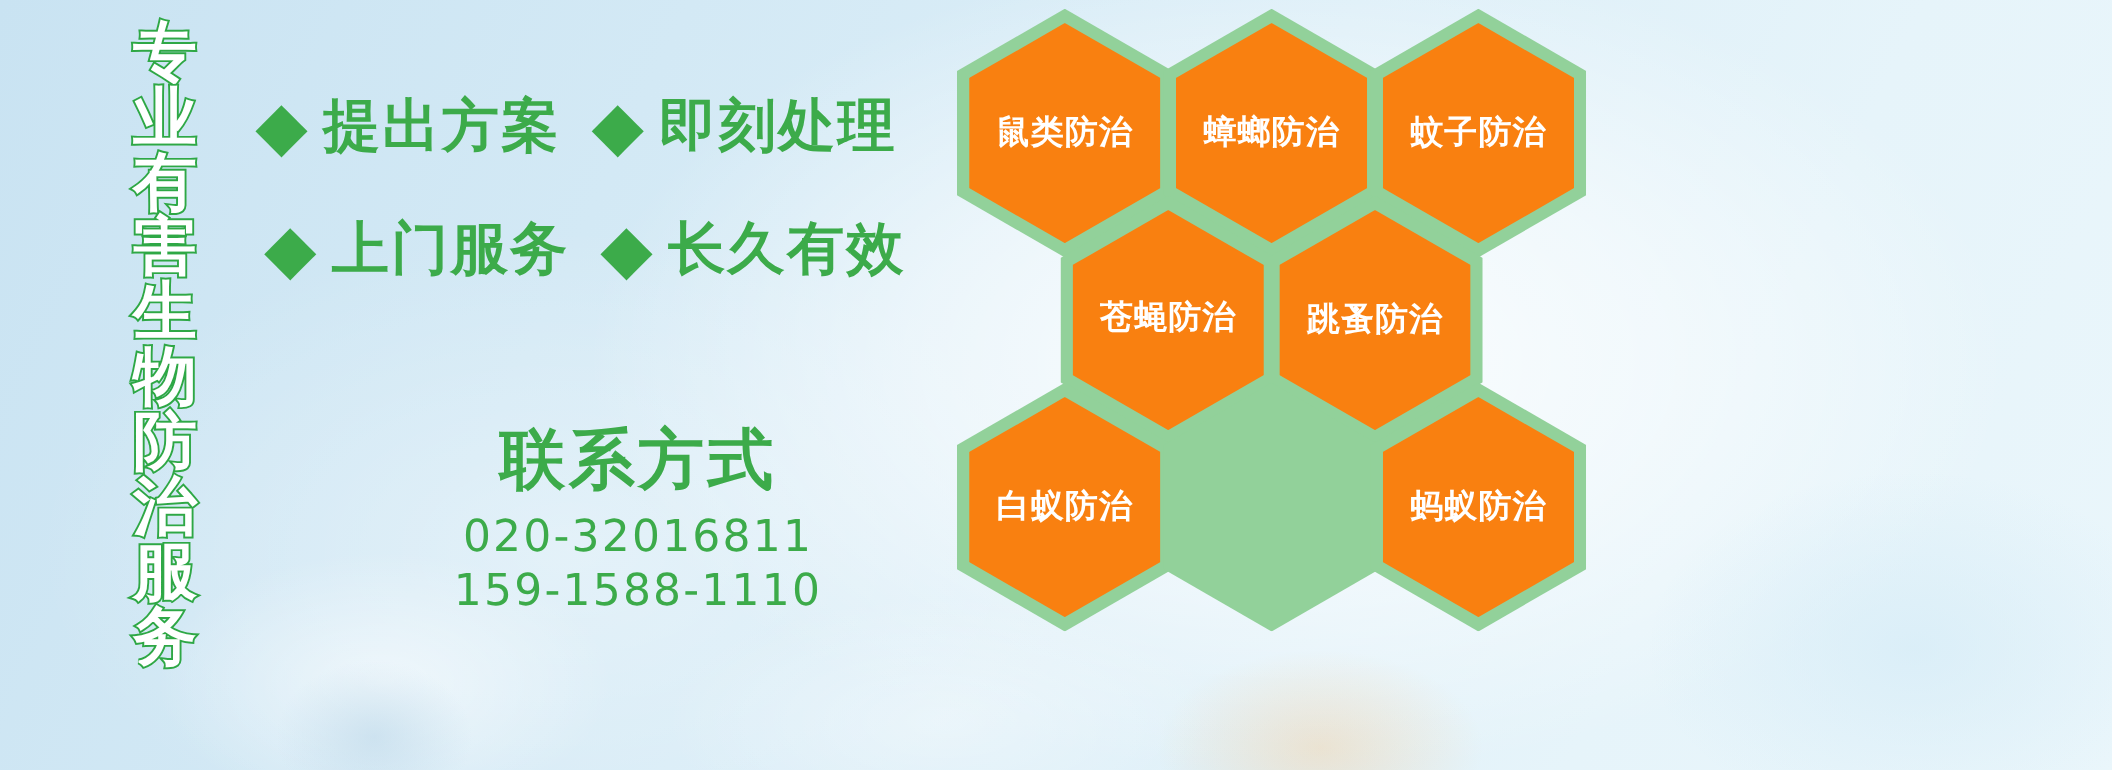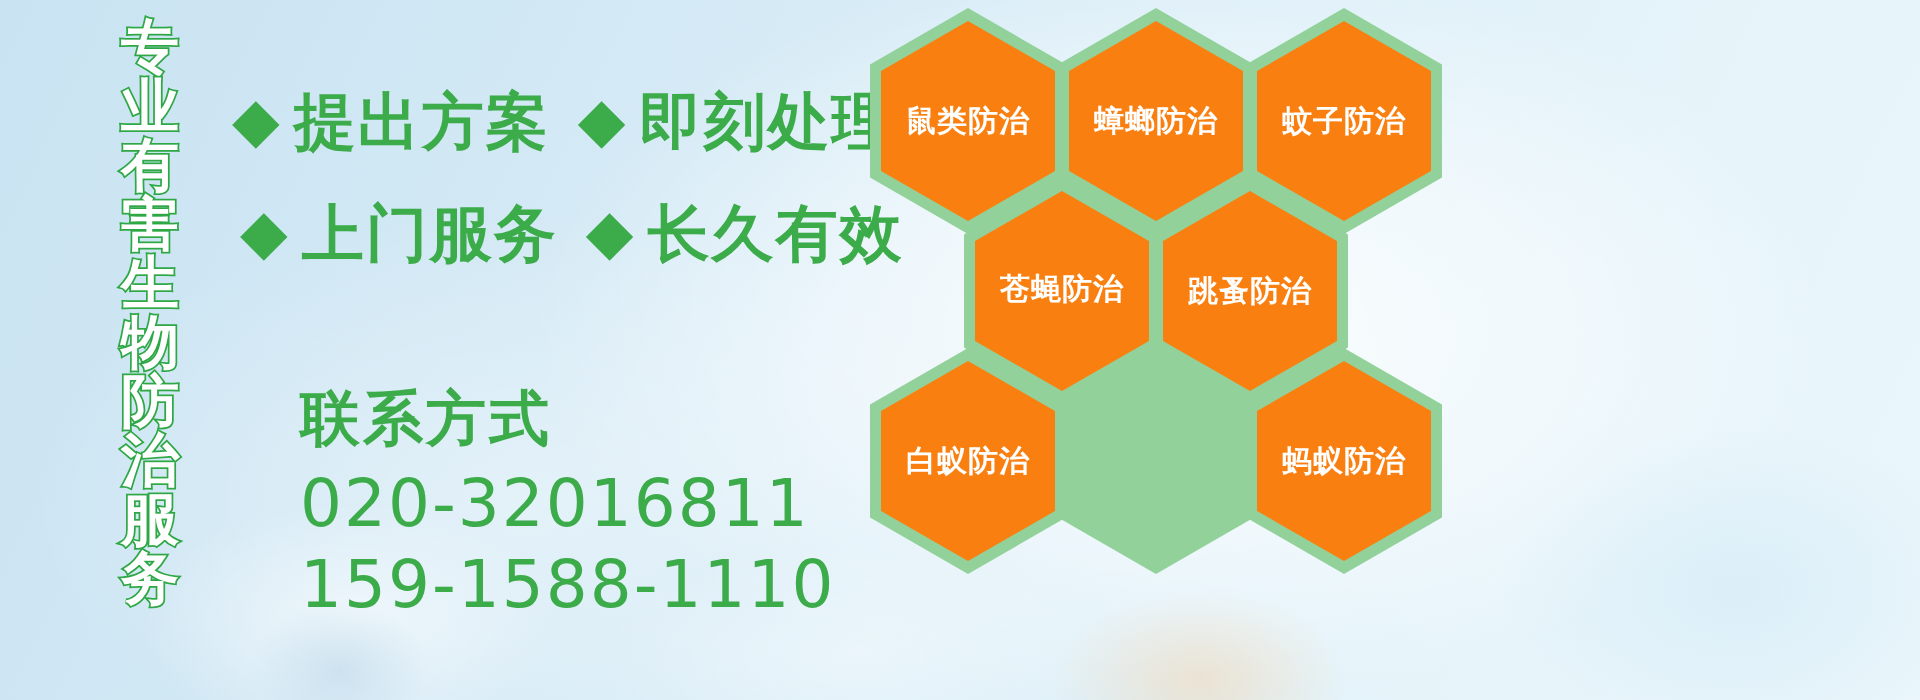--- a/index.html
+++ b/index.html
@@ -74,46 +74,47 @@
   #feature-line-2 { left: 240px; top: 196px; }
 
   .feature-line .diamond {
     font-size: 62px;
     line-height: 1;
     color: #3cab4a;
     margin-right: 14px;
     transform: translateY(-2px);
   }
   .feature-line .ftext {
-    font-size: 62px;
+    font-size: 52px;
     line-height: 1.22;
     color: #3cab4a;
     letter-spacing: 2px;
     margin-right: 28px;
   }
   .feature-line .ftext.last { margin-right: 16px; }
 
   
   #contact-block {
     position: absolute;
     left: 300px;
     top: 382px;
     width: 560px;
+    text-align: center;
     color: #3cab4a;
   }
   #contact-heading {
     font-size: 60px;
     line-height: 1.2;
     font-weight: bold;
     letter-spacing: 3px;
     color: #3cab4a;
     margin-bottom: 10px;
   }
   .phone-number {
-    font-size: 66px;
+    font-size: 40px;
     line-height: 1.22;
     font-weight: normal;
     letter-spacing: 2px;
     color: #3cab4a;
   }
 
   
   #honeycomb {
     position: absolute;
     left: 862px;

